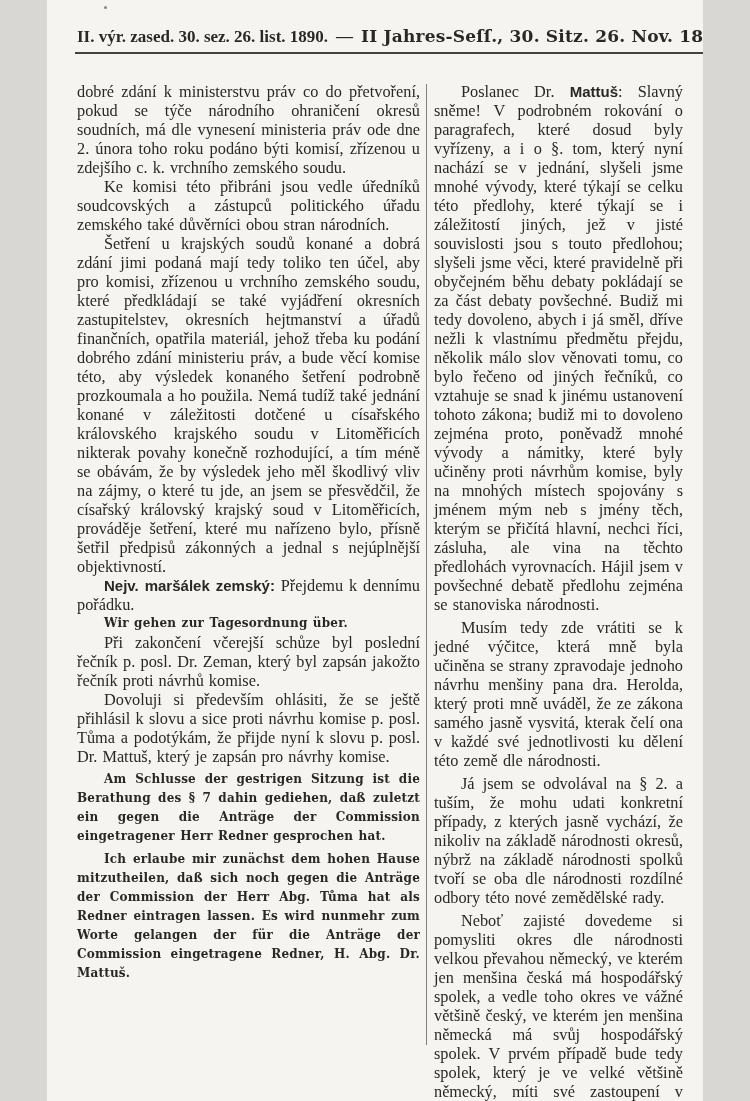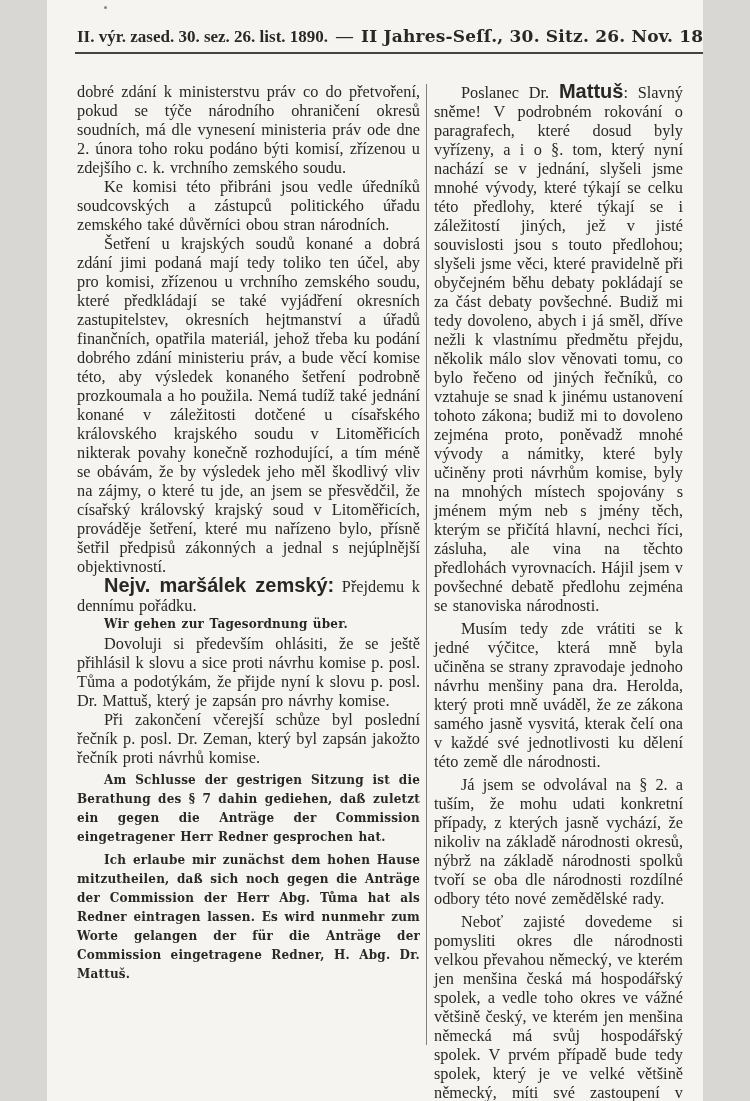--- a/index.html
+++ b/index.html
@@ -49,21 +49,21 @@
     width:1px;
     background:#827e79;
     margin:2px 7px 56px 6px;
   }
   .para{margin:0;}
   .para.indent{text-indent:27px;}
   .para.gap{margin-top:4px;}
   .bold-lead{
     font-family:"Liberation Sans", sans-serif;
     font-weight:bold;
-    font-size:20px;
+    font-size:15px;
     margin-top:44px;
   }
   .para.fraktur{font-size:12px;}
 </style>
 </head>
 <body>
 
 <div class="page">
   <div class="speck"></div>
 
@@ -78,22 +78,22 @@
 
   <div class="rule"></div>
 
   <main class="columns">
     <section class="col col-left" id="col-left">
         <p class="para"><span>dobré zdání k ministerstvu práv co do přetvoření, pokud se týče národního ohraničení okresů soudních, má dle vynesení ministeria práv ode dne 2. února toho roku podáno býti komisí, zřízenou u zdejšího c. k. vrchního zemského soudu.</span></p>
         <p class="para indent"><span>Ke komisi této přibráni jsou vedle úředníků soudcovských a zástupců politického úřadu zemského také důvěrníci obou stran národních.</span></p>
         <p class="para indent"><span>Šetření u krajských soudů konané a dobrá zdání jimi podaná mají tedy toliko ten účel, aby pro komisi, zřízenou u vrchního zemského soudu, které předkládají se také vyjádření okresních zastupitelstev, okresních hejtmanství a úřadů finančních, opatřila materiál, jehož třeba ku podání dobrého zdání ministeriu práv, a bude věcí komise této, aby výsledek konaného šetření podrobně prozkoumala a ho použila. Nemá tudíž také jednání konané v záležitosti dotčené u císařského královského krajského soudu v Litoměřicích nikterak povahy konečně rozhodující, a tím méně se obávám, že by výsledek jeho měl škodlivý vliv na zájmy, o které tu jde, an jsem se přesvědčil, že císařský královský krajský soud v Litoměřicích, prováděje šetření, které mu nařízeno bylo, přísně šetřil předpisů zákonných a jednal s nejúplnější objektivností.</span></p>
         <p class="para indent"><span class="bold-lead">Nejv. maršálek zemský:</span><span> Přejdemu k dennímu pořádku.</span></p>
         <p class="para fraktur indent"><span>Wir gehen zur Tagesordnung über.</span></p>
+        <p class="para indent"><span>Při zakončení včerejší schůze byl poslední řečník p. posl. Dr. Zeman, který byl zapsán jakožto řečník proti návrhů komise.</span></p>
         <p class="para indent"><span>Dovoluji si především ohlásiti, že se ještě přihlásil k slovu a sice proti návrhu komise p. posl. Tůma a podotýkám, že přijde nyní k slovu p. posl. Dr. Mattuš, který je zapsán pro návrhy komise.</span></p>
-        <p class="para indent"><span>Při zakončení včerejší schůze byl poslední řečník p. posl. Dr. Zeman, který byl zapsán jakožto řečník proti návrhů komise.</span></p>
         <p class="para fraktur indent gap"><span>Am Schlusse der gestrigen Sitzung ist die Berathung des § 7 dahin gediehen, daß zuletzt ein gegen die Anträge der Commission eingetragener Herr Redner gesprochen hat.</span></p>
         <p class="para fraktur indent gap"><span>Ich erlaube mir zunächst dem hohen Hause mitzutheilen, daß sich noch gegen die Anträge der Commission der Herr Abg. Tůma hat als Redner eintragen lassen. Es wird nunmehr zum Worte gelangen der für die Anträge der Commission eingetragene Redner, H. Abg. Dr. Mattuš.</span></p>
       </section>
     <div class="divider"></div>
     <section class="col col-right" id="col-right">
         <p class="para indent"><span>Poslanec Dr. </span><span class="bold-lead">Mattuš</span><span>: Slavný sněme! V podrobném rokování o paragrafech, které dosud byly vyřízeny, a i o §. tom, který nyní nachází se v jednání, slyšeli jsme mnohé vývody, které týkají se celku této předlohy, které týkají se i záležitostí jiných, jež v jisté souvislosti jsou s touto předlohou; slyšeli jsme věci, které pravidelně při obyčejném běhu debaty pokládají se za část debaty povšechné. Budiž mi tedy dovoleno, abych i já směl, dříve nežli k vlastnímu předmětu přejdu, několik málo slov věnovati tomu, co bylo řečeno od jiných řečníků, co vztahuje se snad k jinému ustanovení tohoto zákona; budiž mi to dovoleno zejména proto, poněvadž mnohé vývody a námitky, které byly učiněny proti návrhům komise, byly na mnohých místech spojovány s jménem mým neb s jmény těch, kterým se přičítá hlavní, nechci říci, zásluha, ale vina na těchto předlohách vyrovnacích. Hájil jsem v povšechné debatě předlohu zejména se stanoviska národnosti.</span></p>
         <p class="para indent gap"><span>Musím tedy zde vrátiti se k jedné výčitce, která mně byla učiněna se strany zpravodaje jednoho návrhu menšiny pana dra. Herolda, který proti mně uváděl, že ze zákona samého jasně vysvitá, kterak čelí ona v každé své jednotlivosti ku dělení této země dle národnosti.</span></p>
         <p class="para indent gap"><span>Já jsem se odvolával na § 2. a tuším, že mohu udati konkretní případy, z kterých jasně vychází, že nikoliv na základě národnosti okresů, nýbrž na základě národnosti spolků tvoří se oba dle národnosti rozdílné odbory této nové zemědělské rady.</span></p>
         <p class="para indent gap"><span>Neboť zajisté dovedeme si pomysliti okres dle národnosti velkou převahou německý, ve kterém jen menšina česká má hospodářský spolek, a vedle toho okres ve vážné většině český, ve kterém jen menšina německá má svůj hospodářský spolek. V prvém případě bude tedy spolek, který je ve velké většině německý, míti své zastoupení v českém odboru a v druhém spolek dle většiny své český, bude míti své zastoupení v německém odboru. Z toho jasně vysvítá a mohl bych analogických případů uvésti ohledně spolků, které se nevztahují na jednotlivé okresy, nýbrž na celou zemi a které mají sídlo své v Praze a jsou dle národnosti rozdělené, že v těchto případech jasně se ukazuje, že</span></p>
       </section>

